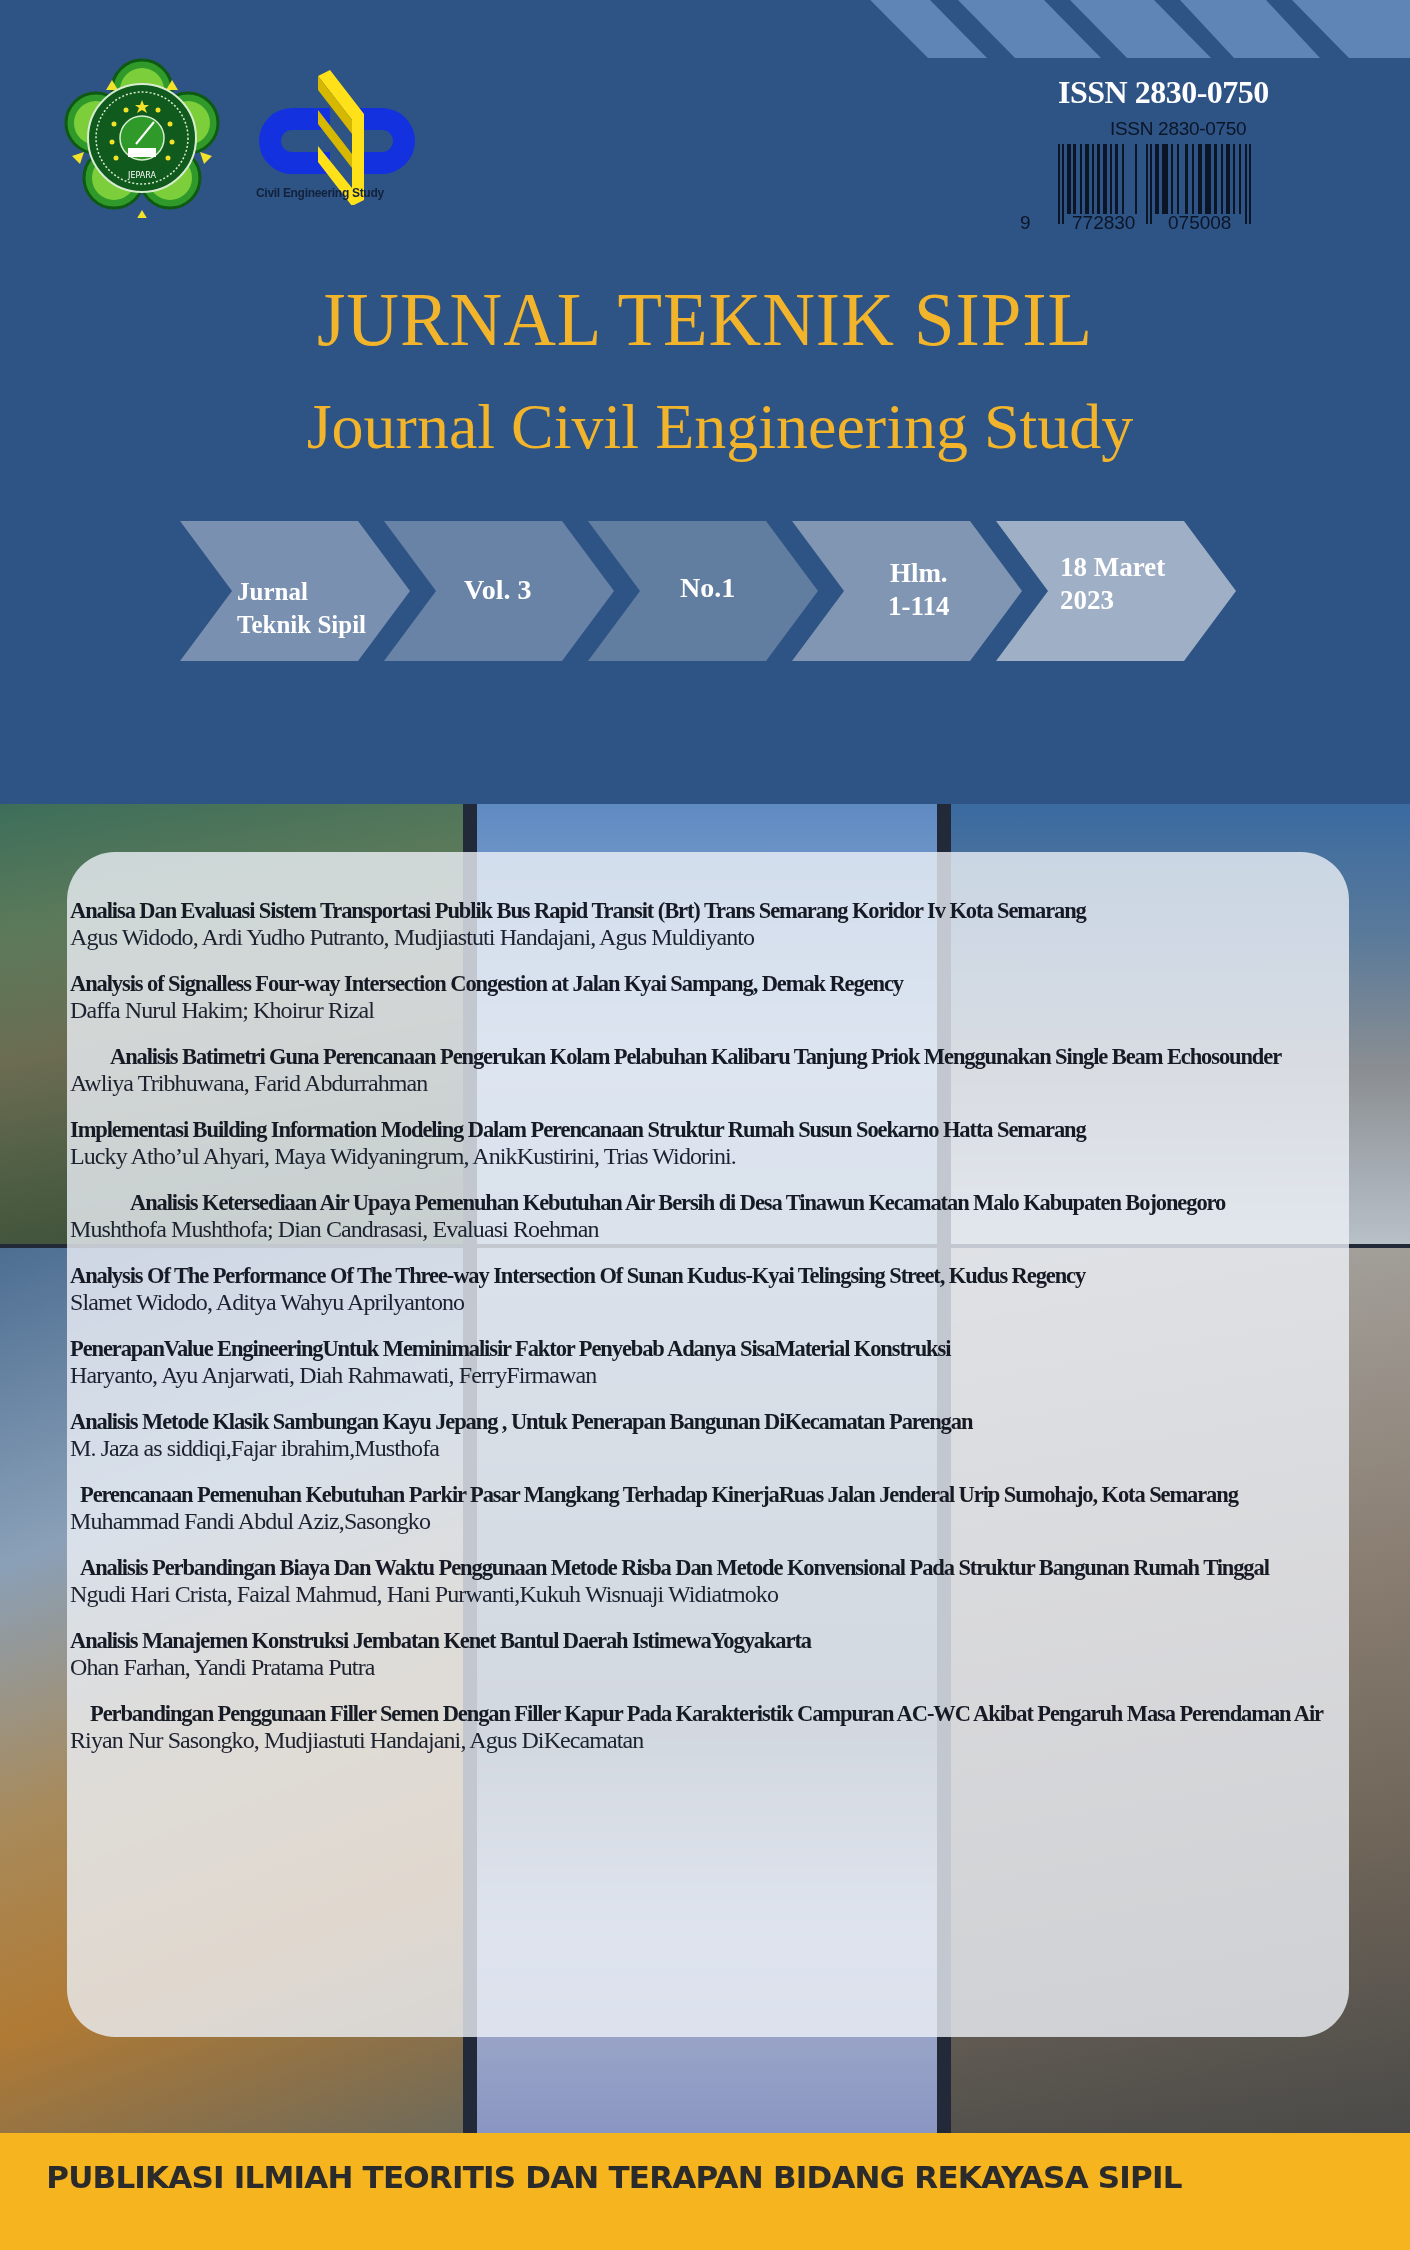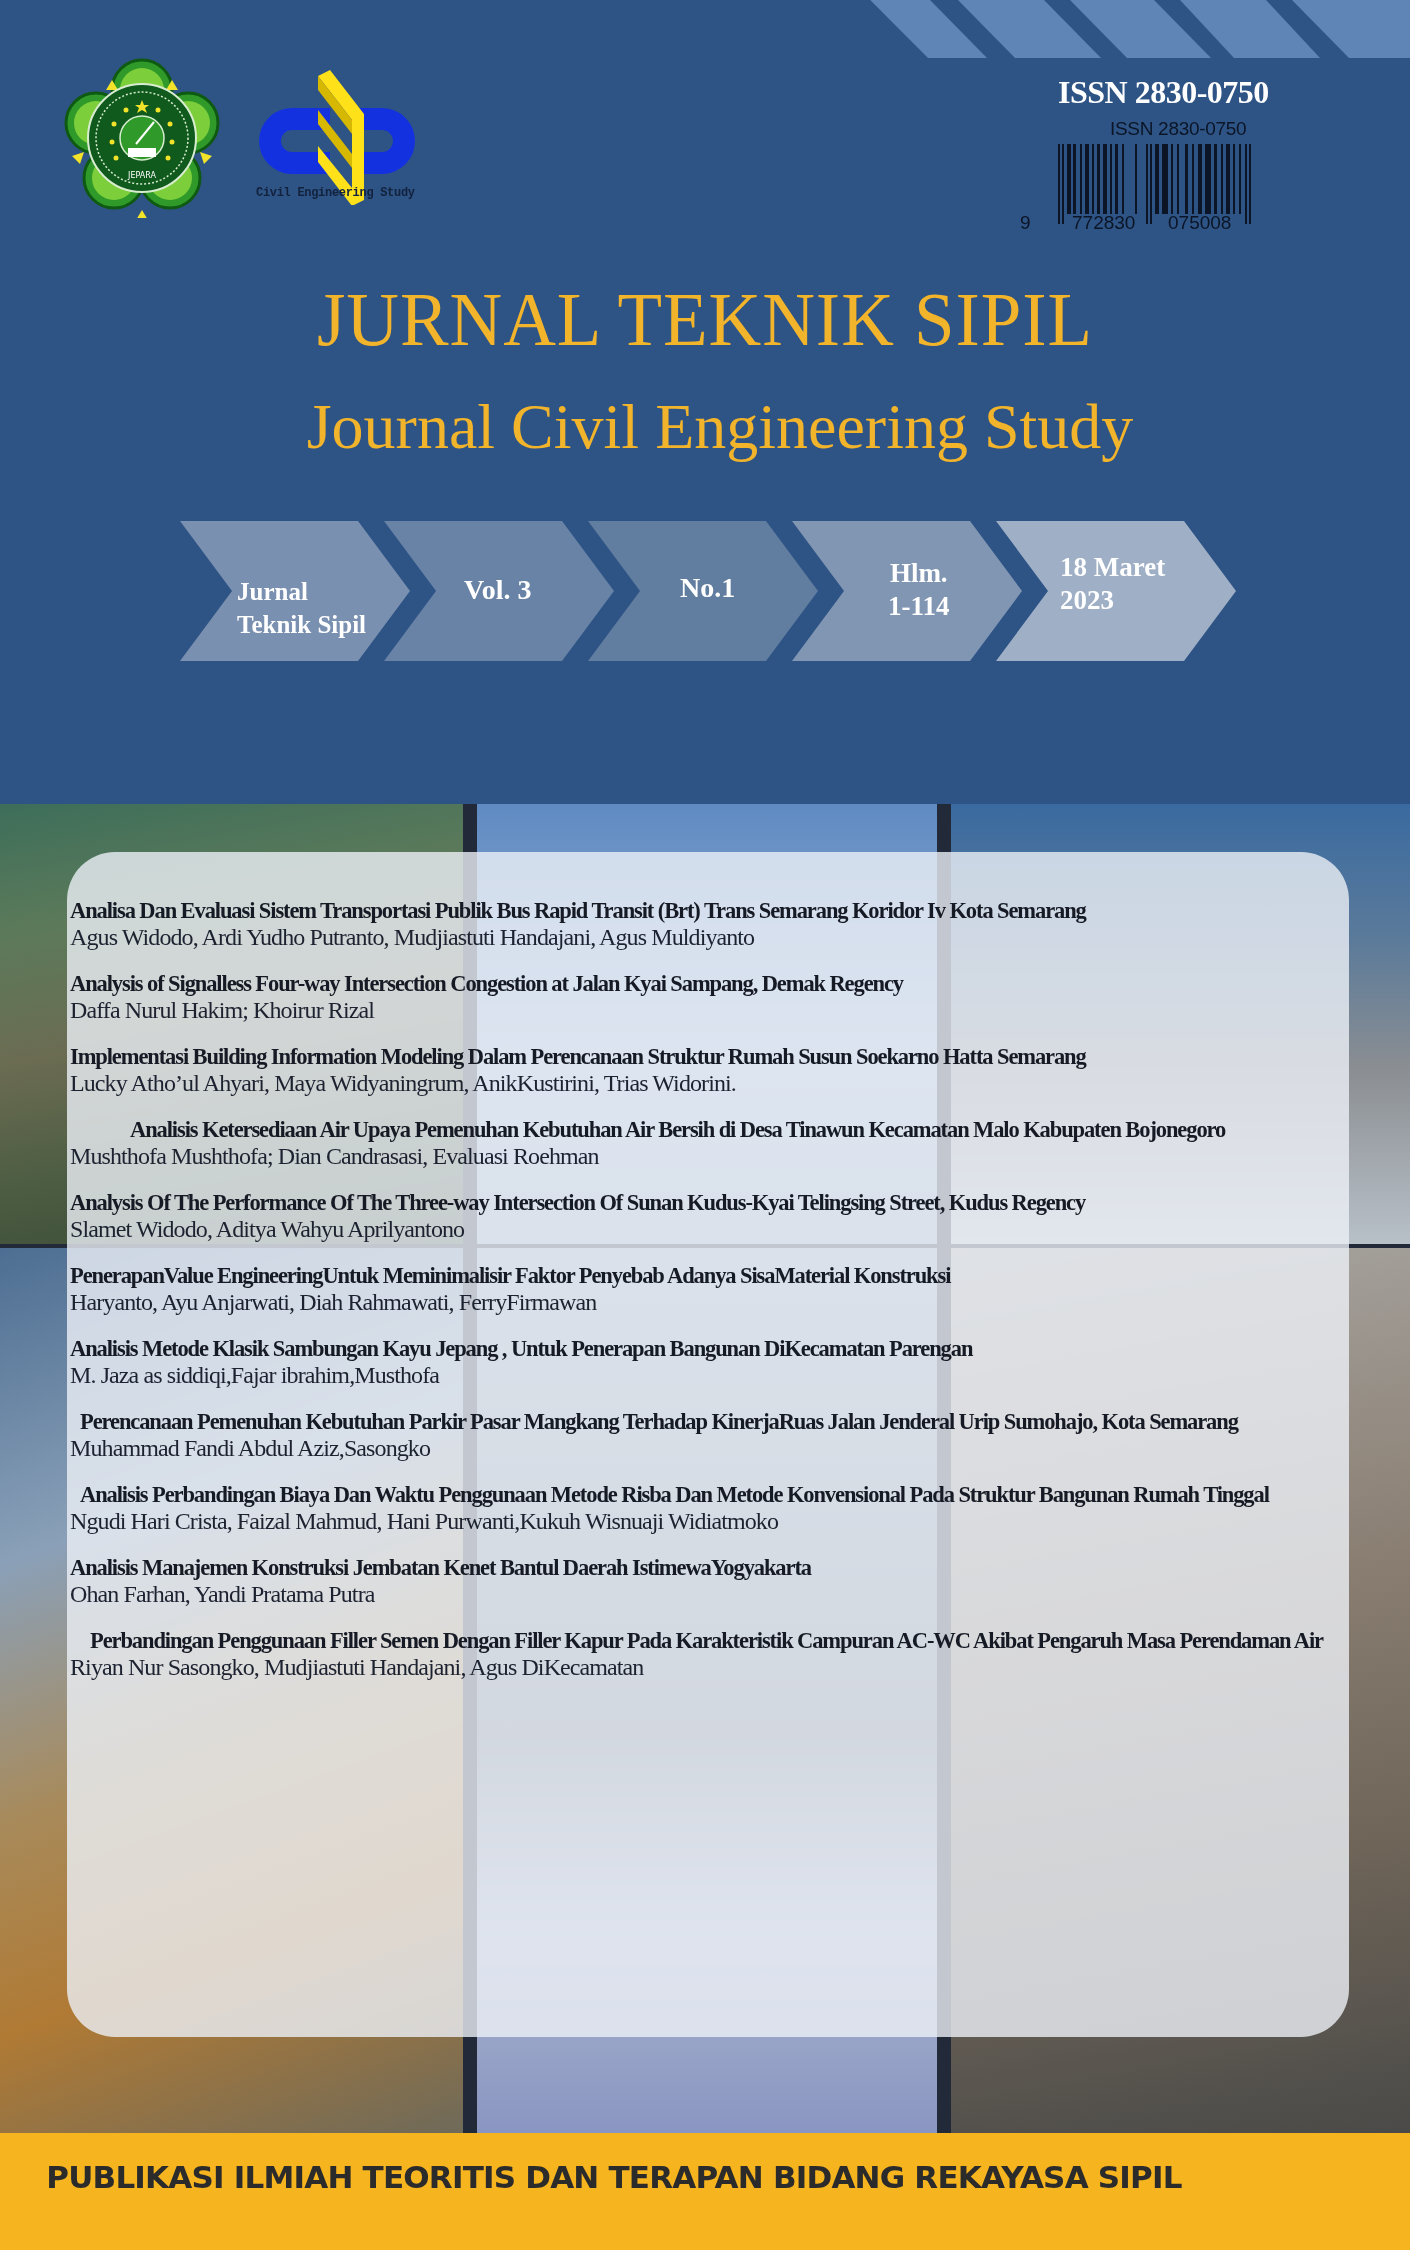--- a/index.html
+++ b/index.html
@@ -5,21 +5,21 @@
     * { margin: 0; padding: 0; box-sizing: border-box; }
     html, body { width: 1410px; height: 2250px; overflow: hidden; }
     body { background: #2e5284; font-family: "Liberation Serif", serif; position: relative; }
 
     .top { position: absolute; left: 0; top: 0; width: 1410px; height: 805px; background: #2e5385; overflow: hidden; }
 
     .stripes { position: absolute; left: 0; top: 0; width: 1410px; height: 58px; }
 
     .logo-univ { position: absolute; left: 64px; top: 58px; width: 156px; height: 160px; }
     .logo-ces { position: absolute; left: 252px; top: 70px; width: 165px; height: 135px; }
-    .logo-ces-caption { position: absolute; left: 256px; top: 186px; font-family: Liberation Mono, monospace; font-size: 12px; font-weight: bold; color: #12223d; letter-spacing: -0.3px; }
+    .logo-ces-caption { position: absolute; left: 256px; top: 186px; font-family: Liberation Sans, sans-serif; font-size: 12px; font-weight: bold; color: #12223d; letter-spacing: -0.3px; }
 
     .issn-title { position: absolute; left: 1058px; top: 74px; font-family: "Liberation Serif", serif; font-weight: bold; font-size: 32px; color: #ffffff; letter-spacing: -0.5px; }
     .barcode-box { position: absolute; left: 1020px; top: 118px; width: 300px; height: 125px; }
     .barcode-label { position: absolute; left: 90px; top: 0px; font-family: "Liberation Sans", sans-serif; font-size: 19px; color: #0b1526; letter-spacing: -0.3px; }
     .barcode-svg { position: absolute; left: 20px; top: 26px; }
     .barcode-digit { position: absolute; top: 94px; font-family: "Liberation Sans", sans-serif; font-size: 19px; color: #0b1526; }
 
     .main-title { position: absolute; left: 0; width: 1410px; top: 276px; text-align: center; font-family: "Liberation Serif", serif; font-size: 76px; color: #f2b42b; letter-spacing: 1px; transform: scaleX(0.96); }
     .sub-title { position: absolute; left: 0; width: 1440px; top: 390px; text-align: center; font-family: "Liberation Serif", serif; font-size: 64px; color: #f2b42b; }
 
@@ -192,20 +192,24 @@
 <div class="articles">
   <div class="art">
     <div class="art-title">Analisa Dan Evaluasi Sistem Transportasi Publik Bus Rapid Transit (Brt) Trans Semarang Koridor Iv Kota Semarang</div>
     <div class="art-authors">Agus Widodo, Ardi Yudho Putranto, Mudjiastuti Handajani, Agus Muldiyanto</div>
   </div>
   <div class="art">
     <div class="art-title">Analysis of Signalless Four-way Intersection Congestion at Jalan Kyai Sampang, Demak Regency</div>
     <div class="art-authors">Daffa Nurul Hakim; Khoirur Rizal</div>
   </div>
   <div class="art">
+    <div class="art-title" style="padding:0 40px">Analisis Batimetri Guna Perencanaan Pengerukan Kolam Pelabuhan Kalibaru Tanjung Priok Menggunakan Single Beam Echosounder</div>
+    <div class="art-authors">Awliya Tribhuwana, Farid Abdurrahman</div>
+  </div>
+  <div class="art">
     <div class="art-title">Implementasi Building Information Modeling Dalam Perencanaan Struktur Rumah Susun Soekarno Hatta Semarang</div>
     <div class="art-authors">Lucky Atho’ul Ahyari, Maya Widyaningrum, AnikKustirini, Trias Widorini.</div>
   </div>
   <div class="art">
     <div class="art-title" style="padding:0 60px">Analisis Ketersediaan Air Upaya Pemenuhan Kebutuhan Air Bersih di Desa Tinawun Kecamatan Malo Kabupaten Bojonegoro</div>
     <div class="art-authors">Mushthofa Mushthofa; Dian Candrasasi, Evaluasi Roehman</div>
   </div>
   <div class="art">
     <div class="art-title">Analysis Of The Performance Of The Three-way Intersection Of Sunan Kudus-Kyai Telingsing Street, Kudus Regency</div>
     <div class="art-authors">Slamet Widodo, Aditya Wahyu Aprilyantono</div>

